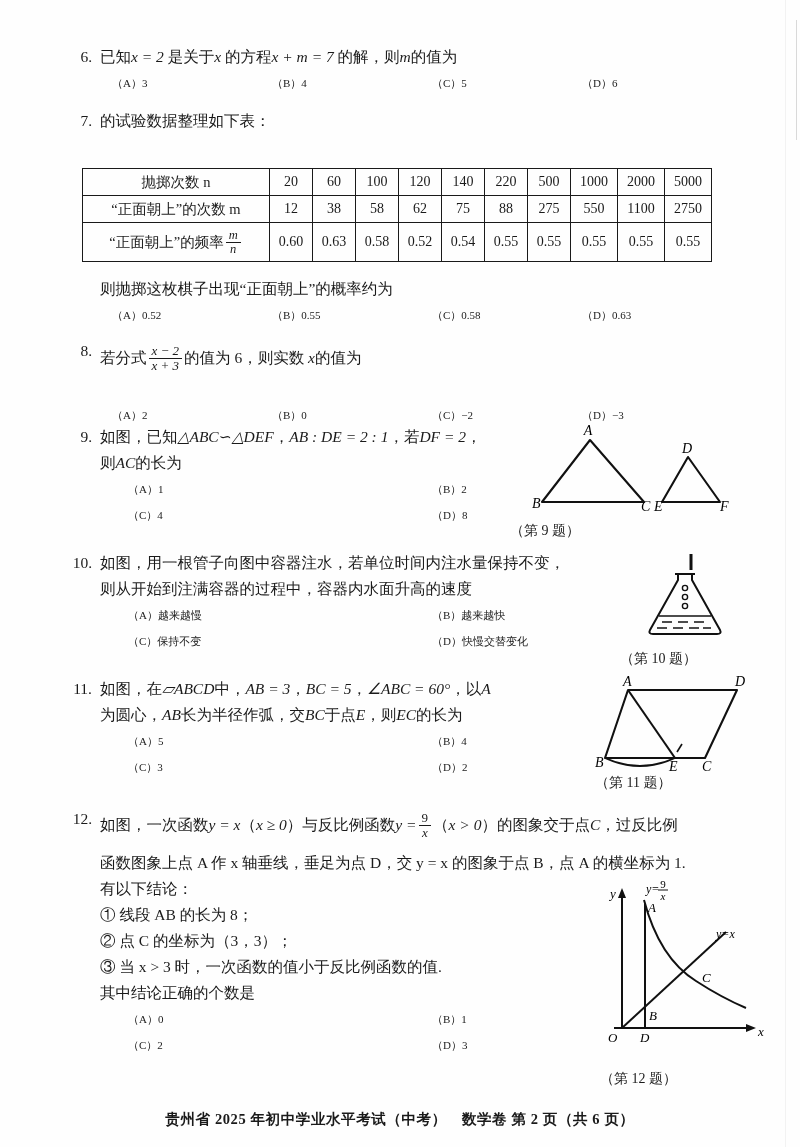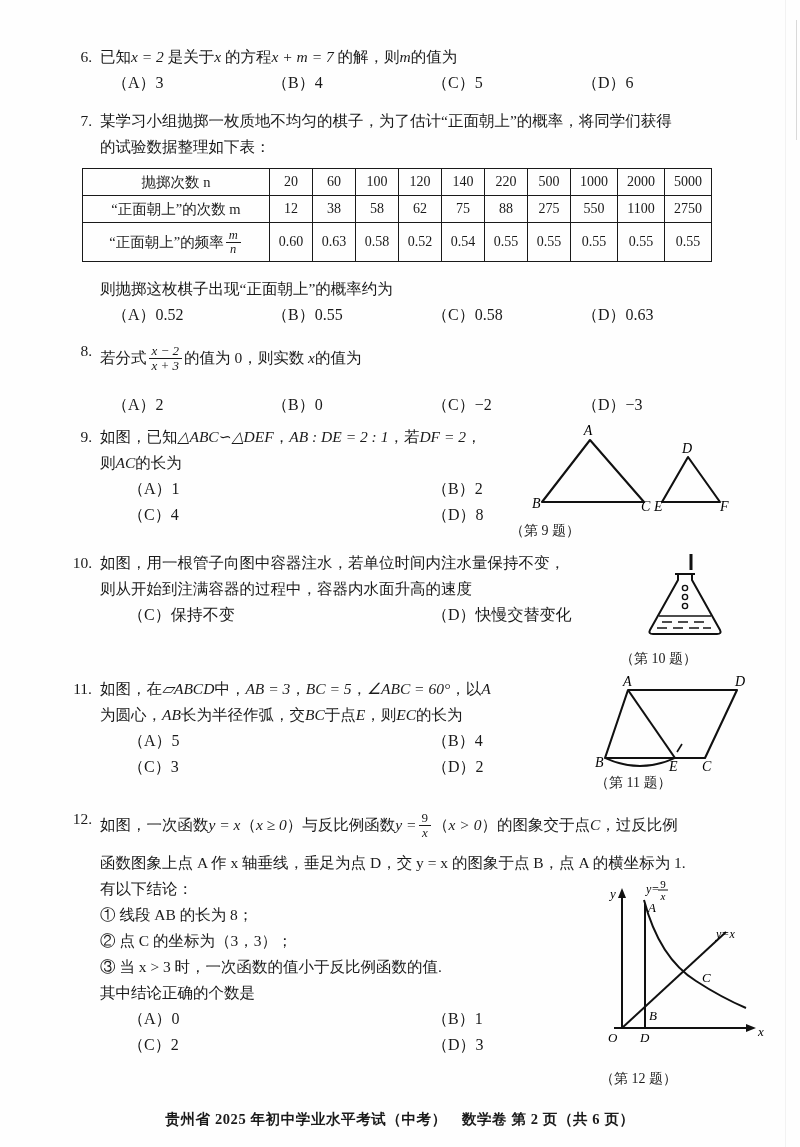--- a/index.html
+++ b/index.html
@@ -72,21 +72,21 @@
   .frac.sm { font-size: 12.5px; vertical-align: -0.5em; }
 
   
   .opts4, .opts2 {
     position: relative;
     height: 26px;
   }
   .opt {
     position: absolute;
     white-space: nowrap;
-    font-size: 16px;
+    font-size: 11px;
   }
   .c1 { left: 12px; }
   .c2 { left: 172px; }
   .c3 { left: 332px; }
   .c4 { left: 482px; }
   .h1 { left: 28px; }
   .h2 { left: 332px; }
 
   
   .tbl-wrap { position: absolute; left: 82px; top: 168px; }
@@ -155,21 +155,20 @@
         <span class="opt c2"><span>（B）</span><span>4</span></span>
         <span class="opt c3"><span>（C）</span><span>5</span></span>
         <span class="opt c4"><span>（D）</span><span>6</span></span>
       </div>
     </div>
   </div>
 
   <div class="q" style="left:58px; top:108px; width:700px;">
     <div class="qnum">7.</div>
     <div class="qbody">
-      <div class="line">某学习小组抛掷一枚质地不均匀的棋子，为了估计“正面朝上”的概率，将同学们获得</div>
       <div class="line">的试验数据整理如下表：</div>
     </div>
   </div>
 
   <div class="tbl-wrap">
     <table class="data">
       <tbody>
           <tr>
         <td class="hd">抛掷次数 n</td>
         <td class="v">20</td>
@@ -224,23 +223,23 @@
         <span class="opt c3"><span>（C）</span><span>0.58</span></span>
         <span class="opt c4"><span>（D）</span><span>0.63</span></span>
       </div>
     </div>
   </div>
 
   <div class="q" style="left:58px; top:338px; width:700px;">
     <div class="qnum">8.</div>
     <div class="qbody">
       <div class="line" style="line-height:40px;">
-        <span>若分式</span><span class="frac"><span class="num"><i class="v">x − 2</i></span><span class="den"><i class="v">x + 3</i></span></span><span>的值为 0，则实数</span> <i class="v">x</i><span>的值为</span>
-      </div>
-      <div class="opts4" style="margin-top:14px;">
+        <span>若分式</span><span class="frac"><span class="num"><i class="v">x − 2</i></span><span class="den"><i class="v">x + 3</i></span></span><span>的值为 6，则实数</span> <i class="v">x</i><span>的值为</span>
+      </div>
+      <div class="opts4" style="margin-top:24px;">
         <span class="opt c1"><span>（A）</span><span>2</span></span>
         <span class="opt c2"><span>（B）</span><span>0</span></span>
         <span class="opt c3"><span>（C）</span><span>−2</span></span>
         <span class="opt c4"><span>（D）</span><span>−3</span></span>
       </div>
     </div>
   </div>
 
   <div class="q" style="left:58px; top:424px; width:520px;">
     <div class="qnum">9.</div>
@@ -275,20 +274,24 @@
     </svg>
     <div class="figcap" style="width:250px; margin-top:2px;">（第 9 题）</div>
   </div>
 
   <div class="q" style="left:58px; top:550px; width:600px;">
     <div class="qnum">10.</div>
     <div class="qbody">
       <div class="line">如图，用一根管子向图中容器注水，若单位时间内注水量保持不变，</div>
       <div class="line">则从开始到注满容器的过程中，容器内水面升高的速度</div>
       <div class="opts2">
+        <span class="opt h1"><span>（A）</span><span>越来越慢</span></span>
+        <span class="opt h2"><span>（B）</span><span>越来越快</span></span>
+      </div>
+      <div class="opts2">
         <span class="opt h1"><span>（C）</span><span>保持不变</span></span>
         <span class="opt h2"><span>（D）</span><span>快慢交替变化</span></span>
       </div>
     </div>
   </div>
 
   <div class="fig" style="left:620px; top:552px; width:150px;">
     <svg width="150" height="92" viewBox="0 0 150 92">
 
       <line x1="71" y1="2" x2="71" y2="18" stroke="#111" stroke-width="3"></line>

